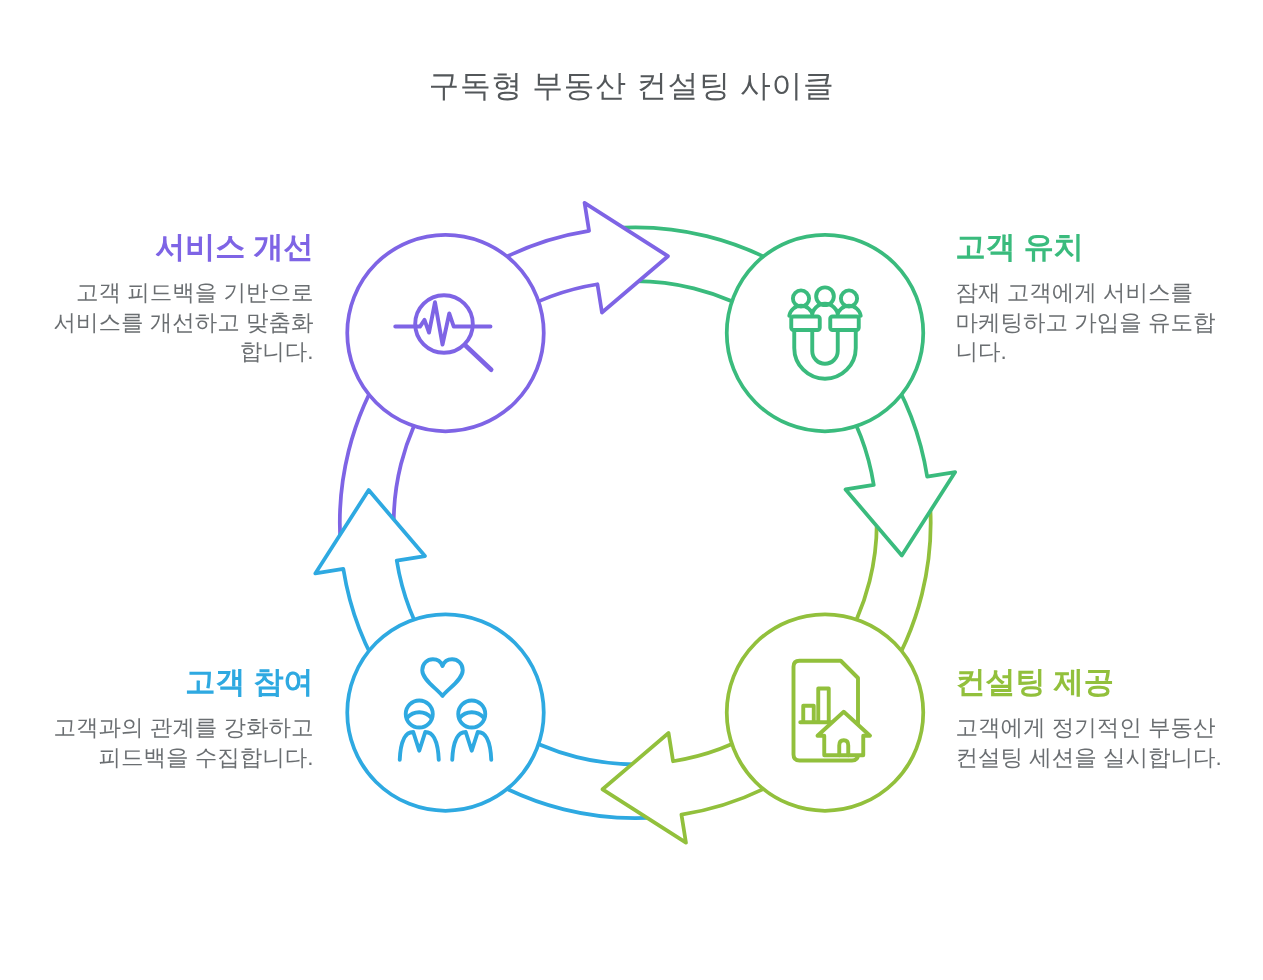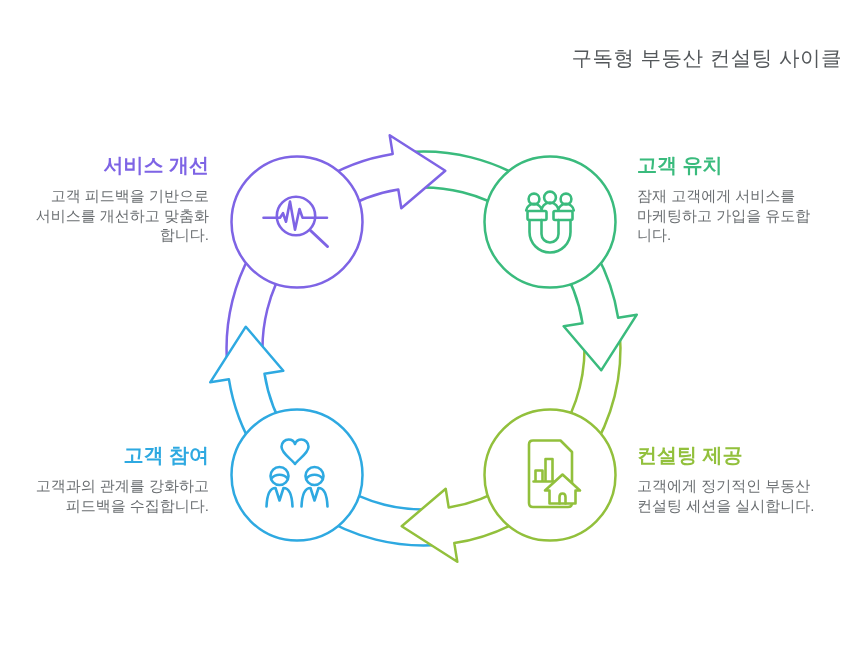--- a/index.html
+++ b/index.html
@@ -3,21 +3,21 @@
 <meta charset="utf-8">
 <style>
   html,body{margin:0;padding:0;}
   body{
     width:842px;height:653px;position:relative;overflow:hidden;
     background:#ffffff;
     font-family:"Liberation Sans","DejaVu Sans",sans-serif;
   }
   .page-title{
     position:absolute;top:44px;left:0;width:842px;
-    text-align:right;font-size:20.5px;line-height:28px;font-weight:400;
+    text-align:center;font-size:20.5px;line-height:28px;font-weight:400;
     letter-spacing:0.5px;
   }
   .diagram-svg{position:absolute;left:0;top:0;}
   .stage{position:absolute;width:215px;}
   .stage.tl{right:633px;top:152px;text-align:right;}
   .stage.tr{left:637px;top:152px;text-align:left;}
   .stage.br{left:637px;top:442px;text-align:left;}
   .stage.bl{right:633px;top:442px;text-align:right;}
   .stage-title{
     margin:0 0 8px 0;font-size:20px;font-weight:700;line-height:26px;

